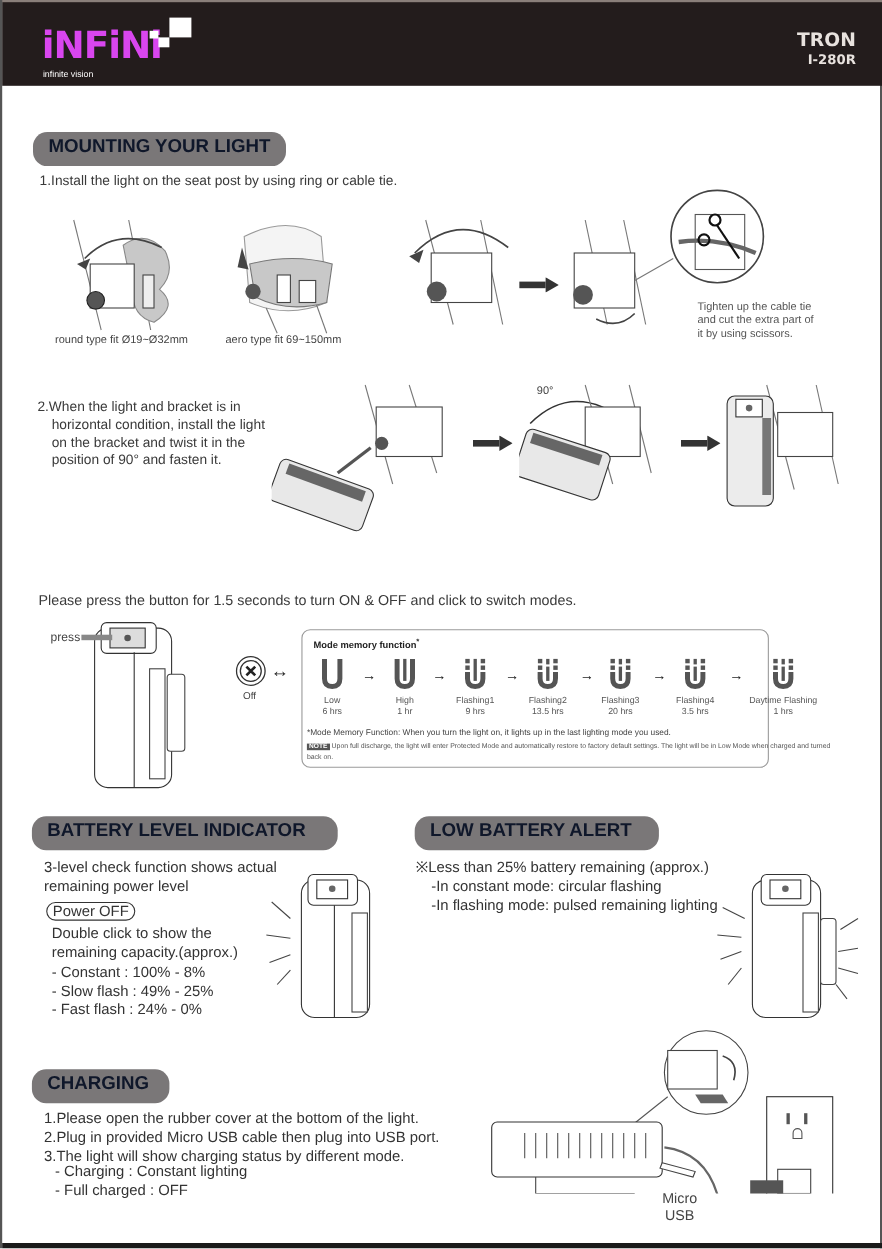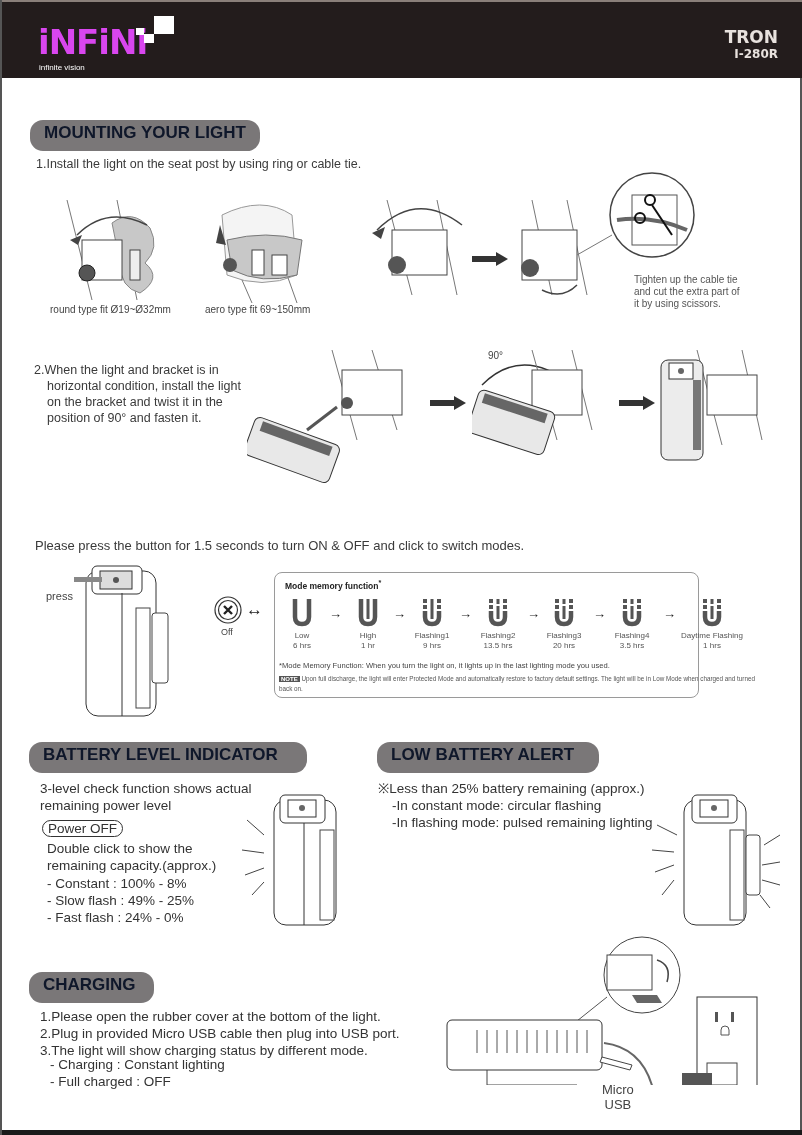--- a/index.html
+++ b/index.html
@@ -161,21 +161,21 @@
 
   <svg class="illus" style="left:80px;top:563px;" width="90" height="155" viewBox="0 0 90 155">
     <rect x="4" y="8" width="70" height="145" rx="12" fill="#fff" stroke="#333"></rect>
     <rect x="10" y="3" width="50" height="28" rx="5" fill="#fff" stroke="#333"></rect>
     <rect x="18" y="8" width="32" height="18" fill="#ddd" stroke="#333"></rect>
     <circle cx="34" cy="17" r="3" fill="#555"></circle>
     <rect x="54" y="45" width="14" height="100" fill="#fff" stroke="#444"></rect>
     <line x1="40" y1="30" x2="40" y2="153" stroke="#333"></line>
     <rect x="70" y="50" width="16" height="70" rx="3" fill="#fff" stroke="#444"></rect>
   </svg>
-  <div class="small" style="left:44px;top:574px;font-size:11px;margin-top:16px;">press</div>
+  <div class="small" style="left:44px;top:574px;font-size:11px;">press</div>
   <div style="position:absolute;left:72px;top:577px;width:28px;height:5px;background:#888;"></div>
 
   <svg class="illus" style="left:212px;top:596px;" width="28" height="28" viewBox="0 0 28 28">
     <circle cx="14" cy="14" r="13" fill="#fff" stroke="#333" stroke-width="1.2"></circle>
     <circle cx="14" cy="14" r="9.5" fill="#fff" stroke="#333" stroke-width="1.2"></circle>
     <path d="M10 10 L18 18 M18 10 L10 18" stroke="#222" stroke-width="2.4"></path>
   </svg>
   <div class="small" style="left:219px;top:627px;font-size:9px;">Off</div>
   <div style="position:absolute;left:244px;top:600px;font-size:17px;color:#222;">↔</div>
 

